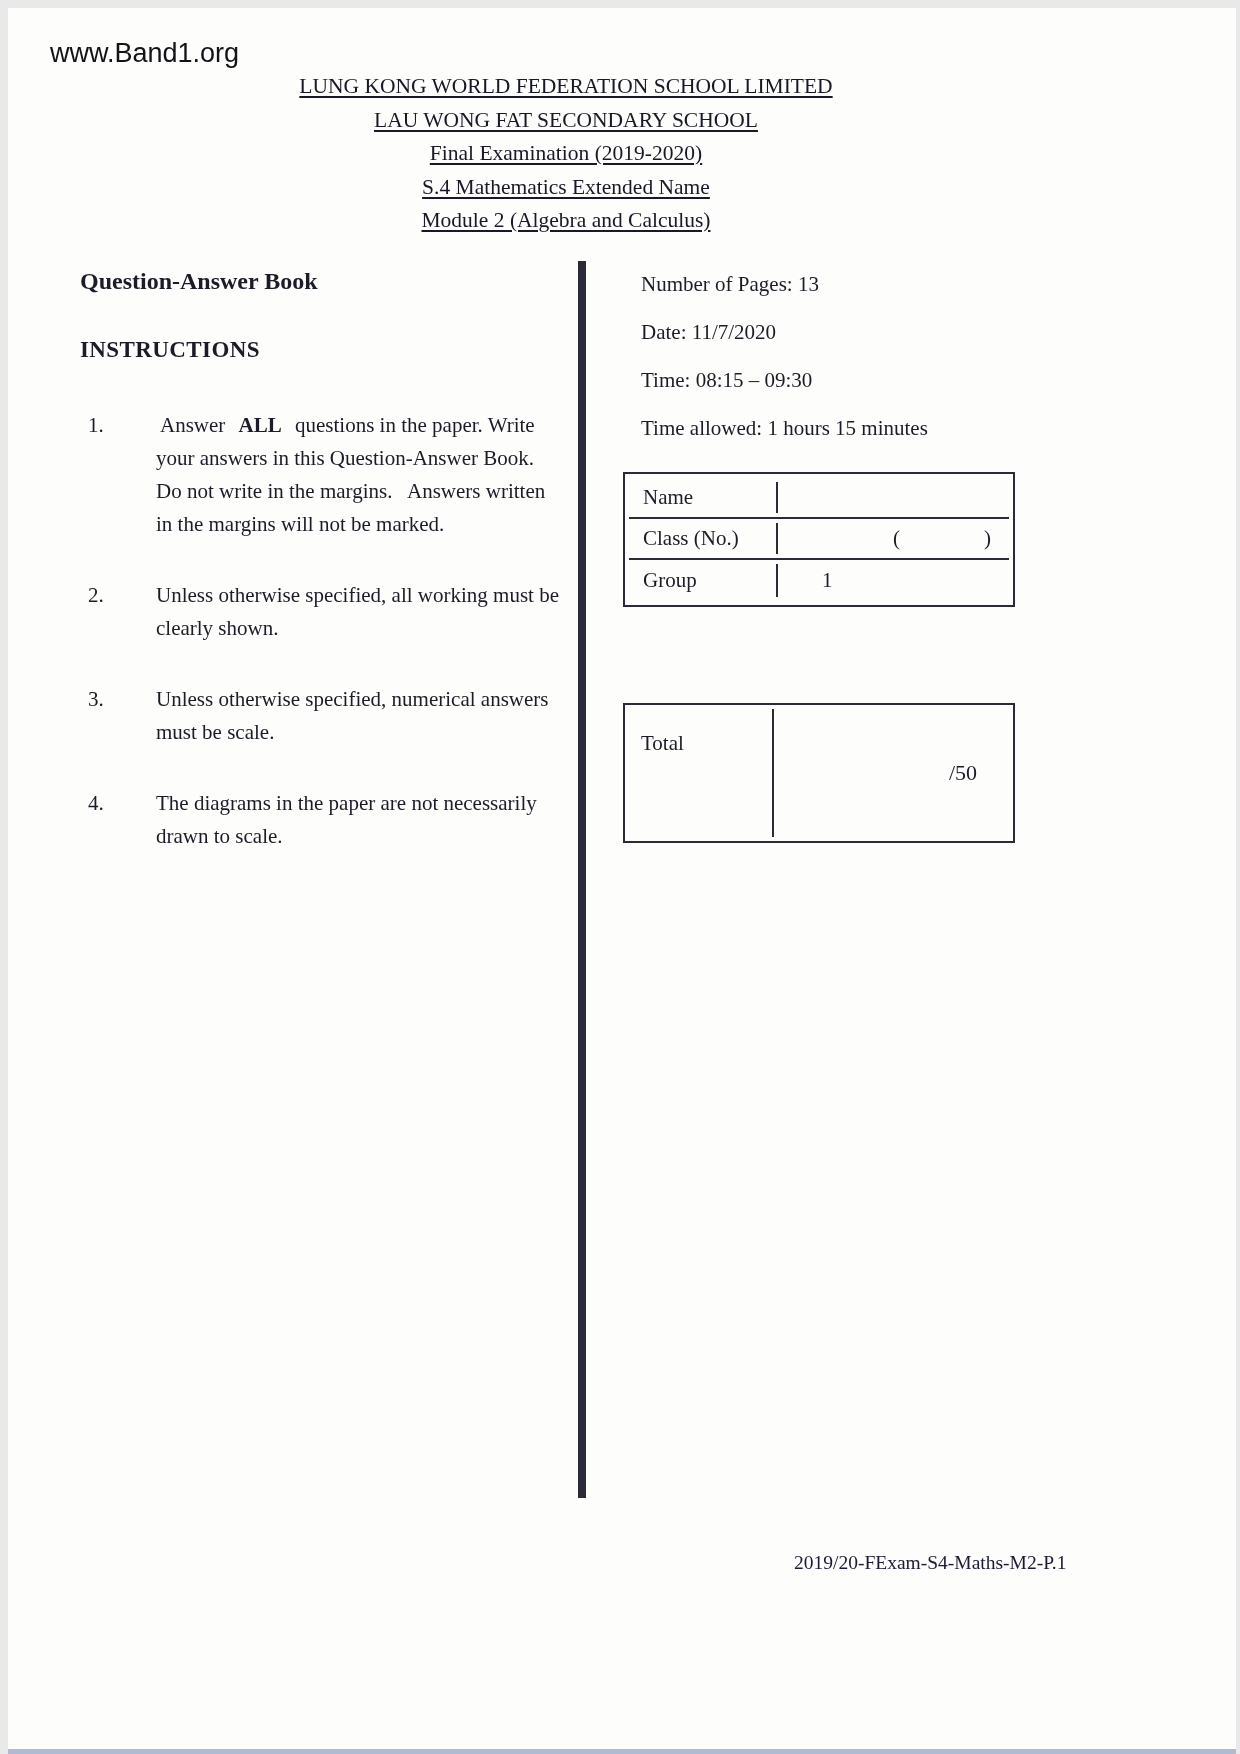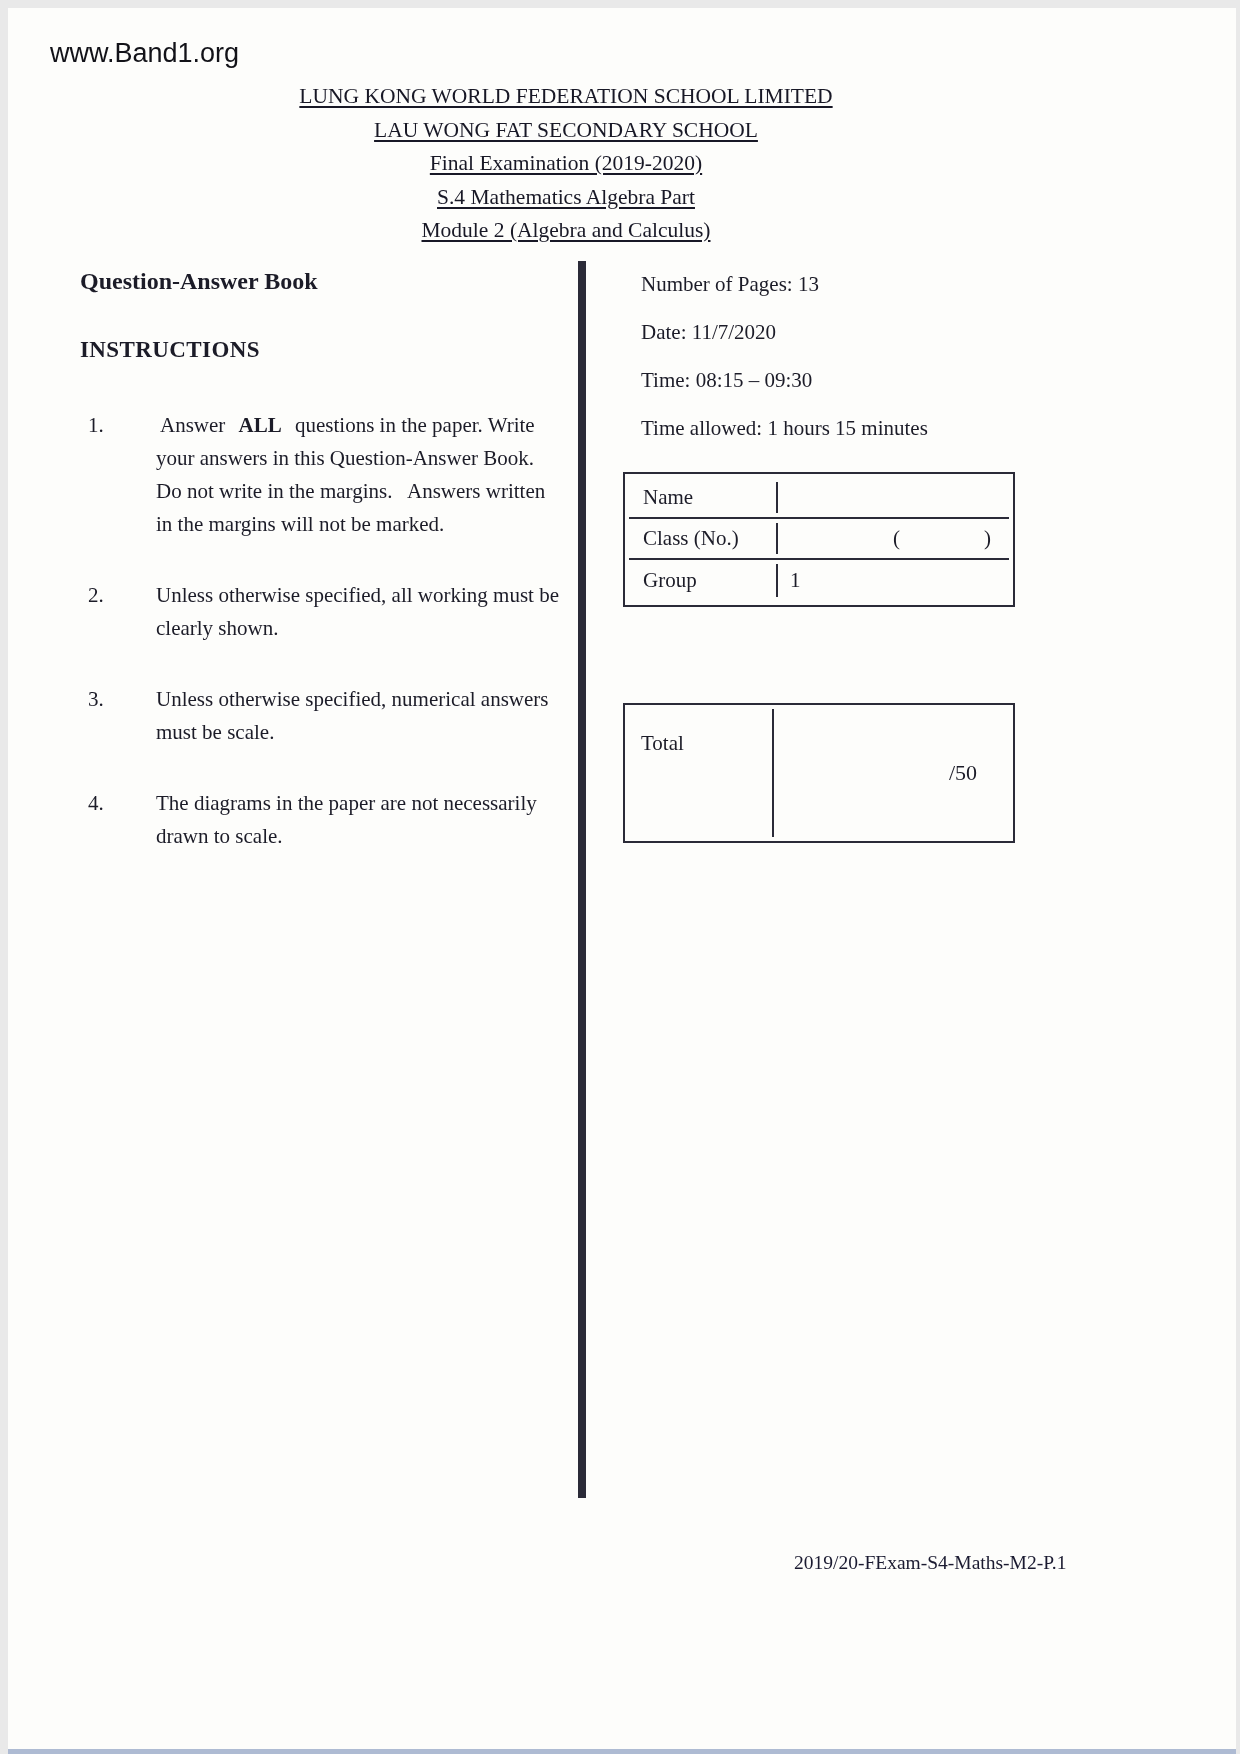--- a/index.html
+++ b/index.html
@@ -18,21 +18,21 @@
     position: absolute;
     left: 38px;
     top: 26px;
     font-family: "Liberation Sans", sans-serif;
     font-size: 27px;
     color: #121218;
   }
   .exam-header {
     position: absolute;
     left: 0;
-    top: 68px;
+    top: 58px;
     width: 1116px;
     text-align: center;
     font-size: 21.5px;
     line-height: 25.5px;
     color: #181826;
   }
   .exam-header .header-line {
     text-decoration: underline;
     text-underline-offset: 3px;
   }
@@ -69,21 +69,21 @@
     font-size: 21px;
   }
   .info-line { line-height: 24px; margin-bottom: 16px; }
   .student-table {
     position: absolute;
     left: 615px;
     top: 464px;
     width: 392px;
     border: 2px solid #2b2b38;
   }
-  .st-row { display: flex; height: 41px; border-bottom: 2px solid #2b2b38; }
+  .st-row { display: flex; height: 41px; border-bottom: 2px solid #2b2b38; gap: 32px; }
   .st-row:last-child { border-bottom: none; }
   .st-label {
     width: 145px;
     border-right: 2px solid #2b2b38;
     display: flex;
     align-items: center;
     padding-left: 10px;
     font-size: 21px;
   }
   .st-value { flex: 1; display: flex; align-items: center; font-size: 21px; padding-left: 12px; }
@@ -131,21 +131,21 @@
 <body>
 
 <div class="page">
 
   <div class="watermark">www.Band1.org</div>
 
   <header class="exam-header">
     <div class="header-line">LUNG KONG WORLD FEDERATION SCHOOL LIMITED</div>
     <div class="header-line">LAU WONG FAT SECONDARY SCHOOL</div>
     <div class="header-line">Final Examination (2019-2020)</div>
-    <div class="header-line">S.4 Mathematics Algebra Part</div>
+    <div class="header-line">S.4 Mathematics Extended Name</div>
     <div class="header-line">Module 2 (Algebra and Calculus)</div>
   </header>
 
   <section class="left-col">
     <div class="qab-title">Question-Answer Book</div>
     <div class="instructions-title">INSTRUCTIONS</div>
 
     <div class="inst-list">
       <div class="inst-item">
         <div class="inst-num">1.</div>

